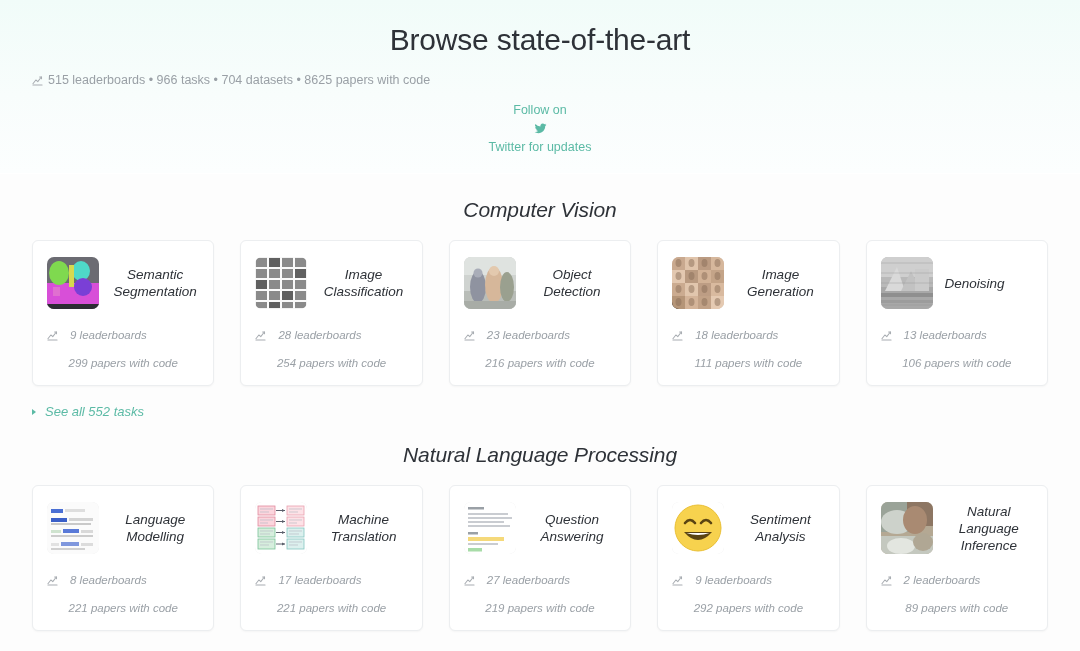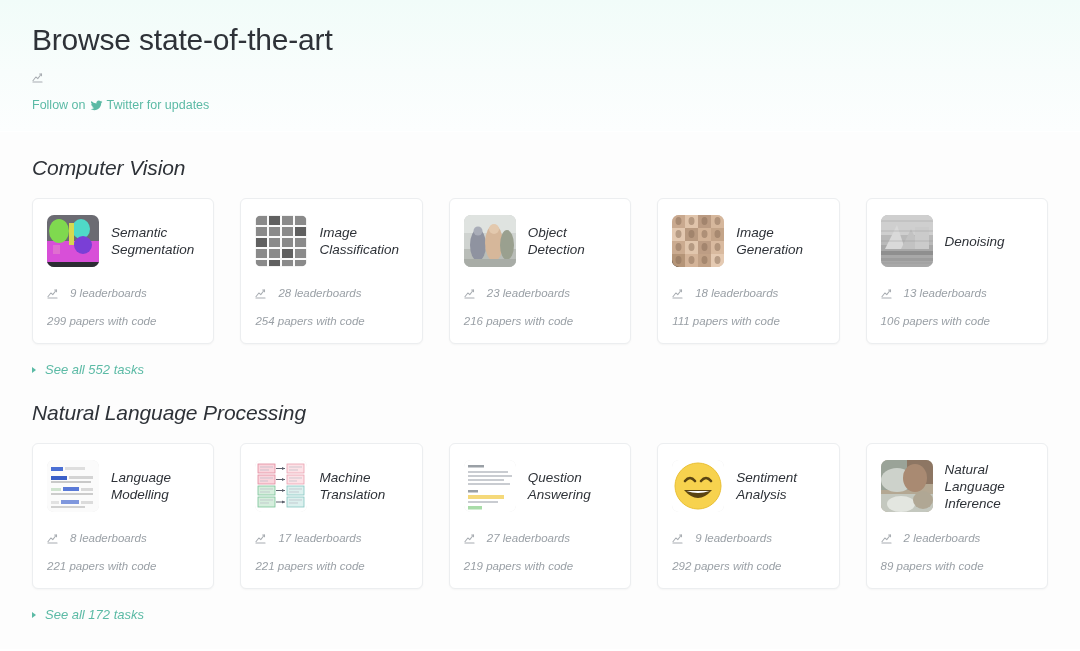--- a/index.html
+++ b/index.html
@@ -7,20 +7,21 @@
     width: 1080px; height: 651px;
     font-family: "Liberation Sans", sans-serif;
     background: #ffffff;
     overflow: hidden;
   }
   .page {
     position: relative;
     width: 1080px; height: 649px;
     background:
       linear-gradient(180deg, #f2fdfa 0%, #f7fdfc 40%, #fdfdfd 70%, #fdfdfd 100%);
+    text-align: center;
   }
   .hero {
     position: relative;
     padding: 14px 32px 18px 32px;
     background: linear-gradient(180deg, #f1fcf9 0%, #f8fdfc 55%, #fcfefe 100%);
   }
   .hero-title {
     font-size: 30px;
     font-weight: 400;
     color: #2e3238;
@@ -45,20 +46,21 @@
   }
   .chart-glyph svg { display: block; }
   .hero-follow {
     margin-top: 14px;
     font-size: 12.5px;
     color: #5bbaa5;
     display: flex;
     align-items: center;
     gap: 4px;
     line-height: 16px;
+    flex-direction: column;
   }
   .hero-follow .tw {
     display: inline-flex;
     width: 13px; height: 13px;
     flex: none;
   }
   .hero-divider {
     height: 1px;
     background: #ffffff;
     width: 100%;
@@ -151,20 +153,21 @@
     <div class="hero-title">Browse state-of-the-art</div>
 
     <div class="hero-stats">
       <span class="chart-glyph">
         <svg viewBox="0 0 12 12" width="11" height="11">
           <path d="M1 9.5 L4.2 5.4 L6.3 7.2 L10.2 2.2" fill="none" stroke="#a7acb1" stroke-width="1.1" stroke-linecap="round" stroke-linejoin="round"></path>
           <path d="M8.3 2.2 L10.4 2.2 L10.4 4.2" fill="none" stroke="#a7acb1" stroke-width="1.1" stroke-linecap="round" stroke-linejoin="round"></path>
           <path d="M1 10.8 L11 10.8" fill="none" stroke="#a7acb1" stroke-width="1.1" stroke-linecap="round"></path>
         </svg>
       </span>
+      <span>515 leaderboards • 966 tasks • 704 datasets • 8625 papers with code</span>
     </div>
 
     <div class="hero-follow">
       <span>Follow on</span>
       <span class="tw">
         <svg viewBox="0 0 24 24" width="13" height="13">
           <path fill="#5bbaa5" d="M23 4.9a8.9 8.9 0 0 1-2.6.7 4.5 4.5 0 0 0 2-2.5 9 9 0 0 1-2.9 1.1 4.5 4.5 0 0 0-7.7 4.1A12.8 12.8 0 0 1 2.5 3.6a4.5 4.5 0 0 0 1.4 6 4.4 4.4 0 0 1-2-.6v.1a4.5 4.5 0 0 0 3.6 4.4 4.5 4.5 0 0 1-2 .1 4.5 4.5 0 0 0 4.2 3.1A9 9 0 0 1 1 18.6a12.7 12.7 0 0 0 6.9 2c8.3 0 12.8-6.9 12.8-12.8v-.6A9 9 0 0 0 23 4.9z"></path>
         </svg>
       </span>
       <span>Twitter for updates</span>

